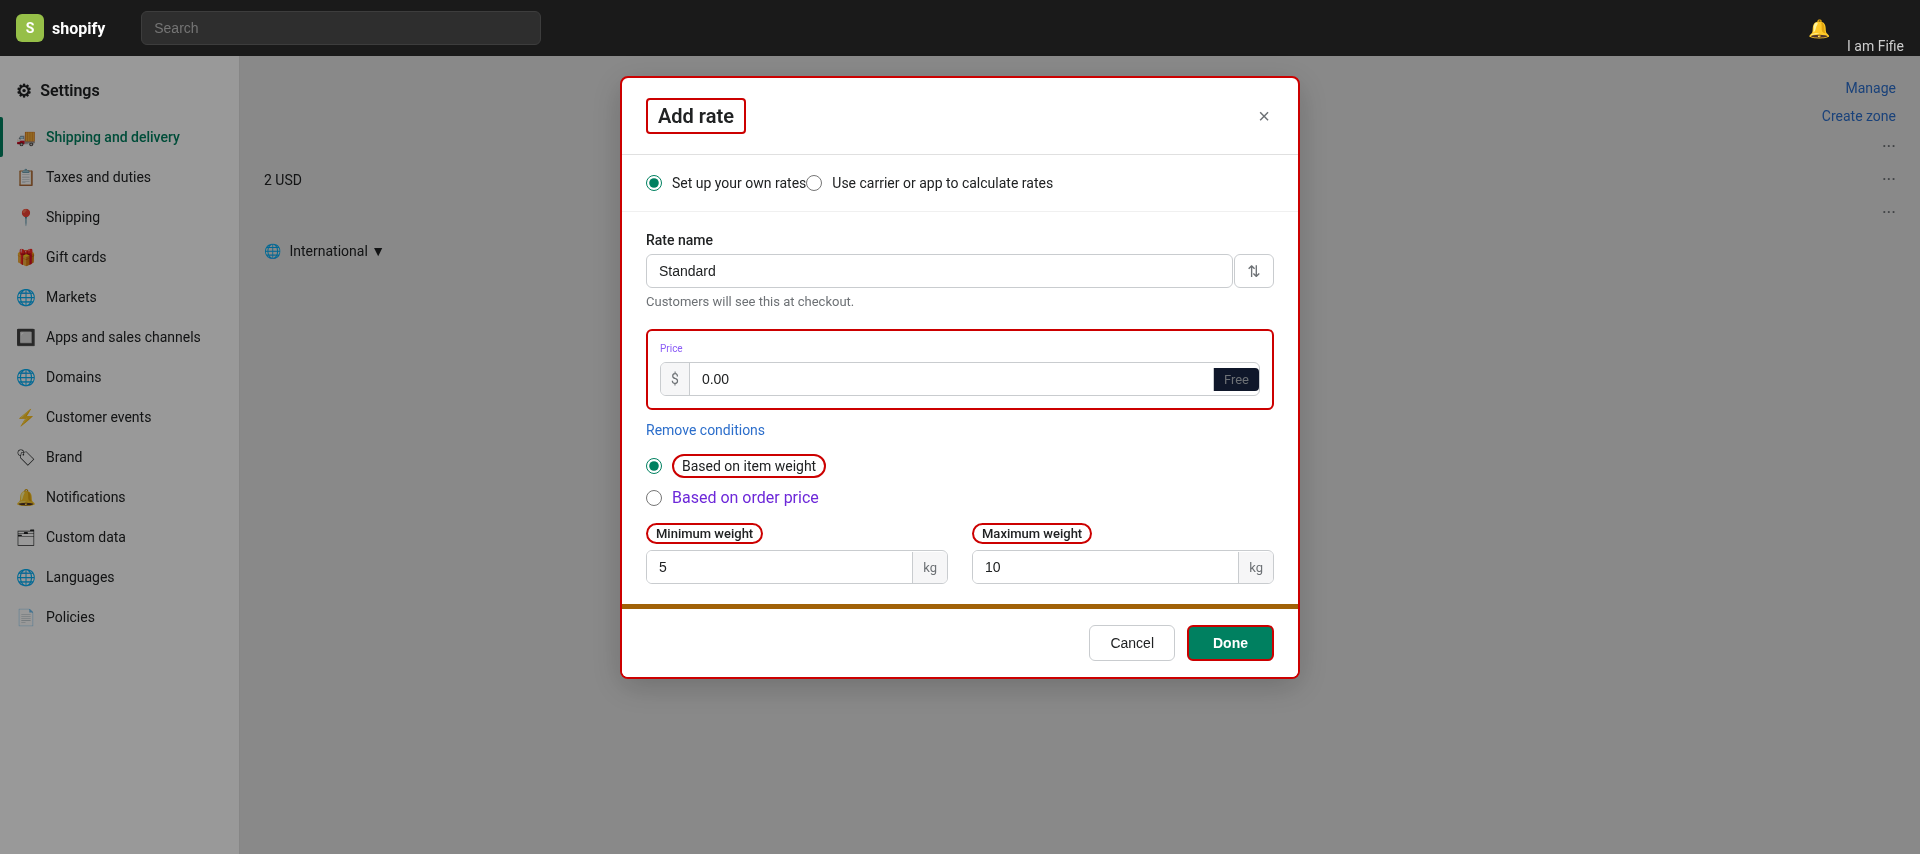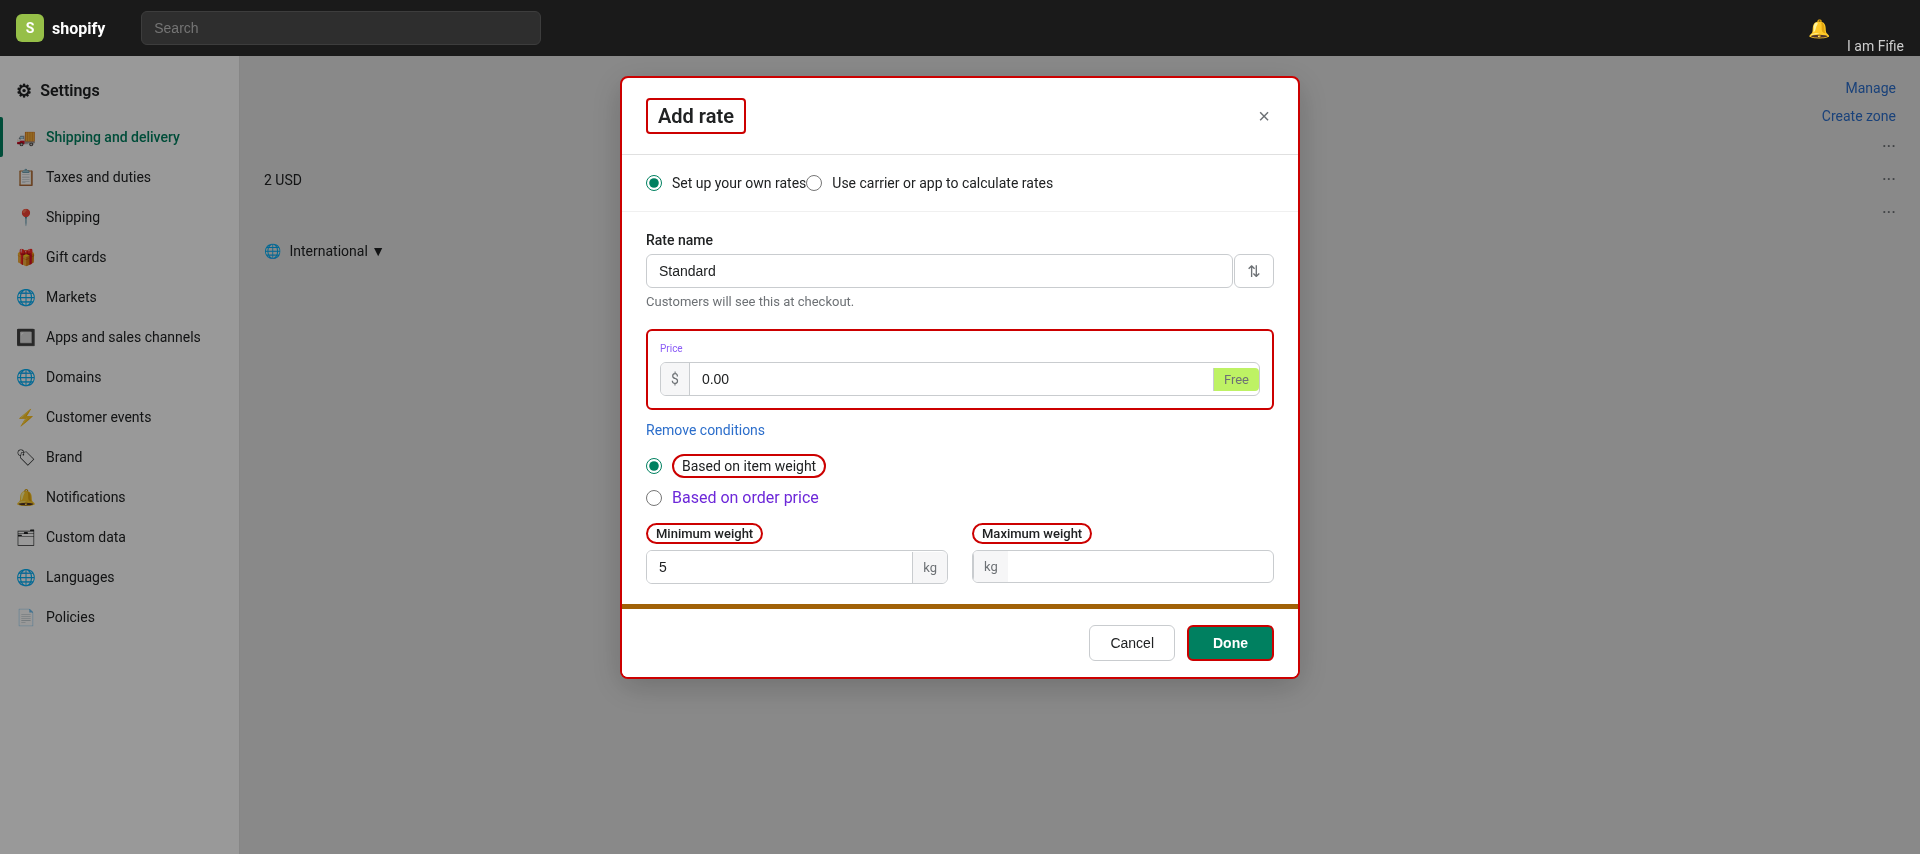--- a/index.html
+++ b/index.html
@@ -294,21 +294,21 @@
     .price-input {
       flex: 1;
       padding: 8px 12px;
       border: none;
       font-size: 14px;
       color: #202223;
       outline: none;
     }
     .free-badge {
       padding: 4px 10px;
-      background: #bef264;
+      background: #0f172a;
       border-left: 1px solid #c9cccf;
       font-size: 13px;
       color: #6d7175;
       border-radius: 0 4px 4px 0;
     }
     .remove-conditions-link {
       color: #2c6ecb;
       font-size: 14px;
       cursor: pointer;
       margin-top: 12px;
@@ -603,20 +603,21 @@
           <div class="weight-field">
             <div class="weight-label-annotated">Minimum weight</div>
             <div class="weight-input-wrapper">
               <input type="text" class="weight-input" value="5" style="">
               <span class="weight-unit">kg</span>
             </div>
           </div>
           <div class="weight-field">
             <div class="weight-label-annotated">Maximum weight</div>
             <div class="weight-input-wrapper">
+              <input type="text" class="weight-input" value="10" style="">
               <span class="weight-unit">kg</span>
             </div>
           </div>
         </div>
       </div>
 
     </div>
 
     <div class="modal-footer">
       <button class="btn-cancel">Cancel</button>

